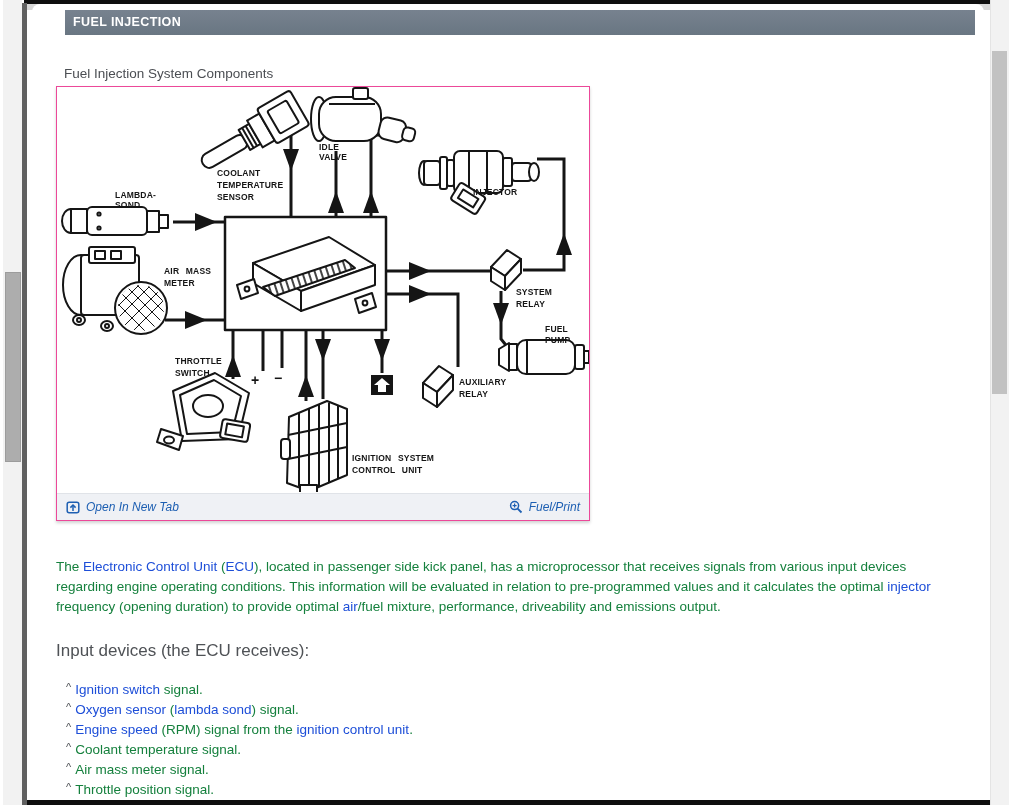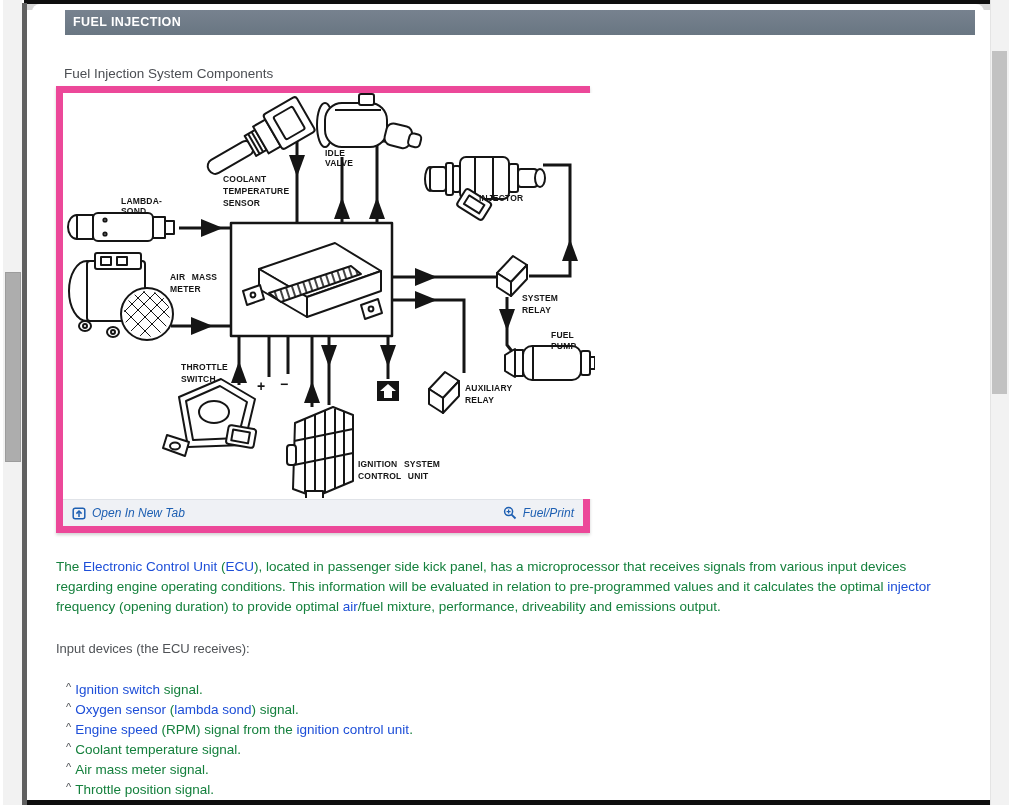--- a/index.html
+++ b/index.html
@@ -23,41 +23,41 @@
 
   
   .header-bar{left:65px;top:10px;width:910px;height:25px;
       background:linear-gradient(#77828f,#697682);}
   .header-bar .t{display:block;padding-left:8px;line-height:25px;color:#fff;
       font-size:12.5px;font-weight:bold;letter-spacing:.4px;}
 
   .caption{left:56px;top:66px;font-size:13.5px;color:#4b4e53;margin-left:8px;}
 
   
-  .figure{left:56px;top:86px;width:534px;background:#fff;border:7px solid #ec4899;
+  .figure{left:56px;top:86px;width:534px;background:#fff;border:1px solid #ec4899;
       box-sizing:border-box;box-shadow:0 2px 3px rgba(0,0,0,.18);}
   .fig-image{width:532px;height:406px;background:#fff;position:relative;}
   .fig-footer{height:26px;background:#eff1f5;border-top:1px solid #e0e3e8;
       display:flex;justify-content:space-between;align-items:center;padding:0 9px;}
   .fig-link{display:flex;align-items:center;gap:6px;color:#1d5fb2;font-size:12px;cursor:pointer;font-style:italic;}
   .fig-link svg{display:block;}
 
   
   svg.diag{display:block;}
   svg.diag .c{fill:#fff;stroke:#151515;stroke-width:2;stroke-linejoin:round;}
   svg.diag .wire{fill:none;stroke:#151515;stroke-width:3;}
   svg.diag .ah{fill:#151515;stroke:none;}
   svg.diag .lbl{font:700 8.5px "Liberation Sans",sans-serif;fill:#151515;letter-spacing:.2px;}
   svg.diag .lblw{word-spacing:4px;}
   svg.diag .sym{font:700 14px "Liberation Sans",sans-serif;fill:#151515;text-anchor:middle;}
   svg.diag .mesh line{stroke:#151515;stroke-width:1;}
 
   
   .para{left:56px;top:557px;width:903px;font-size:13.5px;line-height:20px;color:#4f5256;}
-  .sub{left:56px;top:641px;font-size:13px;color:#4f5256;}
+  .sub{left:56px;top:641px;font-size:17px;color:#4f5256;}
   .list{left:66px;top:680px;font-size:13.5px;color:#4f5256;}
   .li{line-height:20px;}
   .caret{display:inline-block;font-size:11px;transform:translateY(-3px);margin-right:4px;color:#4f5256;}
   .rich-link{color:#1d4ed8;cursor:pointer;}
   .rich-text{color:#15803d;}
 </style>
 </head>
 <body>
 
 <div class="screen">

